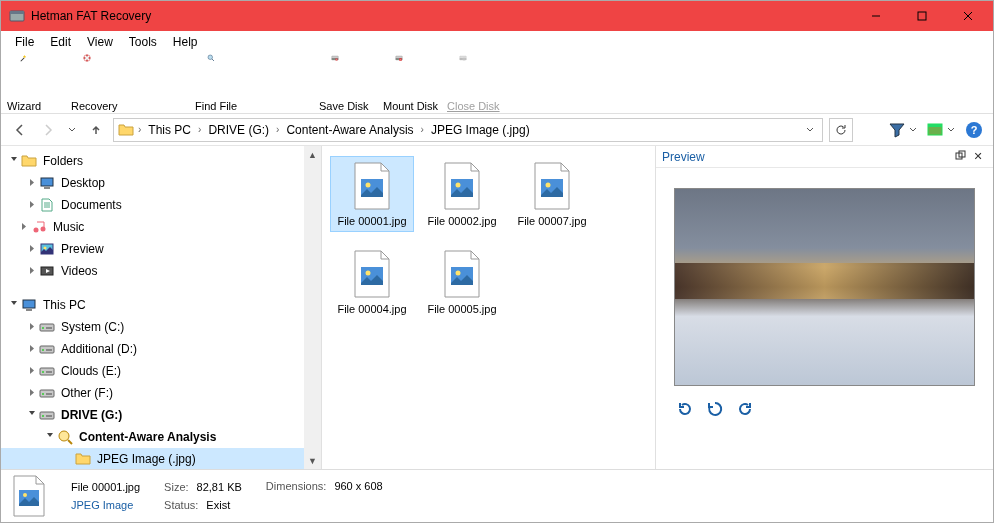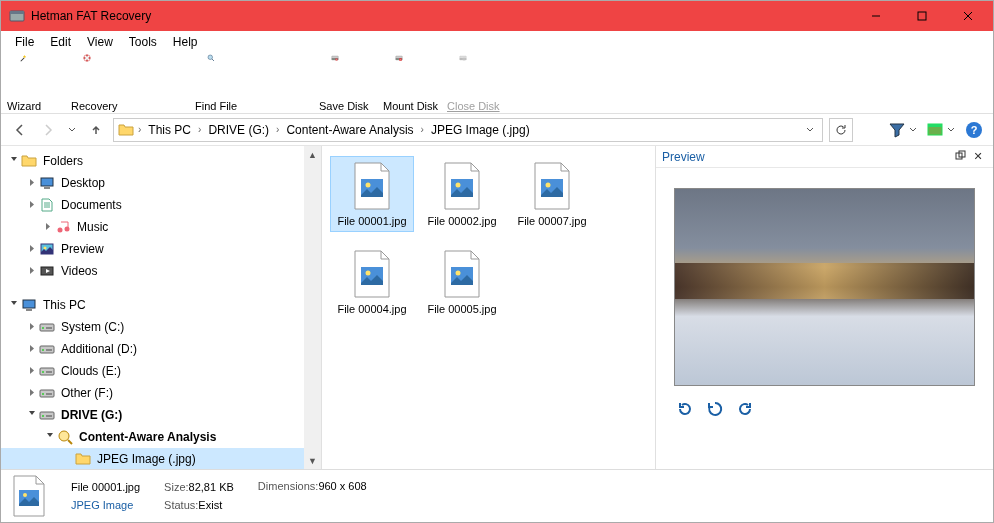--- a/index.html
+++ b/index.html
@@ -65,21 +65,21 @@
 .preview .pimg { margin: 20px 18px 6px; height: 198px; background: linear-gradient(180deg,#6d7685 0%,#848e9e 30%,#b0a085 40%,#4a3d32 50%,#d8dde6 65%,#bcc7d6 100%); border: 1px solid #888; position: relative; }
 .preview .pimg::before { content:""; position:absolute; left:0; right:0; top:38%; height:18%; background: linear-gradient(90deg, rgba(70,50,40,.9), rgba(210,170,100,.8), rgba(60,45,35,.9)); }
 .preview .rot { display: flex; gap: 12px; padding: 8px 20px; }
 .preview .rot .rico { width: 18px; height: 18px; color: #1a5fa5; }
 
 
 .status { height: 53px; border-top: 1px solid #ddd; display: flex; align-items: center; padding: 4px 10px; gap: 24px; font-size: 11px; }
 .status .sico { width: 36px; height: 44px; }
 .status .col { display: flex; flex-direction: column; gap: 6px; }
 .status .lbl { color: #555; }
-.status .row2 { display: flex; }
+.status .row2 { display: flex; gap: 8px; }
 
 
 .chev::before { content:"›"; display:inline-block; }
 </style>
 </head>
 <body>
 
 <div class="titlebar">
   <svg class="app-icon" viewBox="0 0 16 16">
       <rect x="1" y="3" width="14" height="10" rx="1" fill="#9aa" stroke="#556"></rect>
@@ -266,21 +266,21 @@
               <path d="M2 1l4 3.5L2 8z" fill="#777"></path>
             </svg></span>
      <svg class="nico" viewBox="0 0 16 16">
             <path d="M3 2h7l3 3v9H3z" fill="#fff" stroke="#5a8"></path>
             <line x1="5" y1="6" x2="11" y2="6" stroke="#5a8"></line>
             <line x1="5" y1="8" x2="11" y2="8" stroke="#5a8"></line>
             <line x1="5" y1="10" x2="11" y2="10" stroke="#5a8"></line>
           </svg>
      <span>Documents</span>
    </div>
-        <div class="node" style="padding-left:40px">
+        <div class="node" style="padding-left:16px">
      <span class="exp"><svg width="9" height="9" viewBox="0 0 9 9">
               <path d="M2 1l4 3.5L2 8z" fill="#777"></path>
             </svg></span>
      <svg class="nico" viewBox="0 0 16 16">
             <path d="M6 3h7v7" fill="none" stroke="#e67"></path>
             <circle cx="5" cy="11" r="2.5" fill="#e67"></circle>
             <circle cx="12" cy="10" r="2.5" fill="#e67"></circle>
           </svg>
      <span>Music</span>
    </div>

